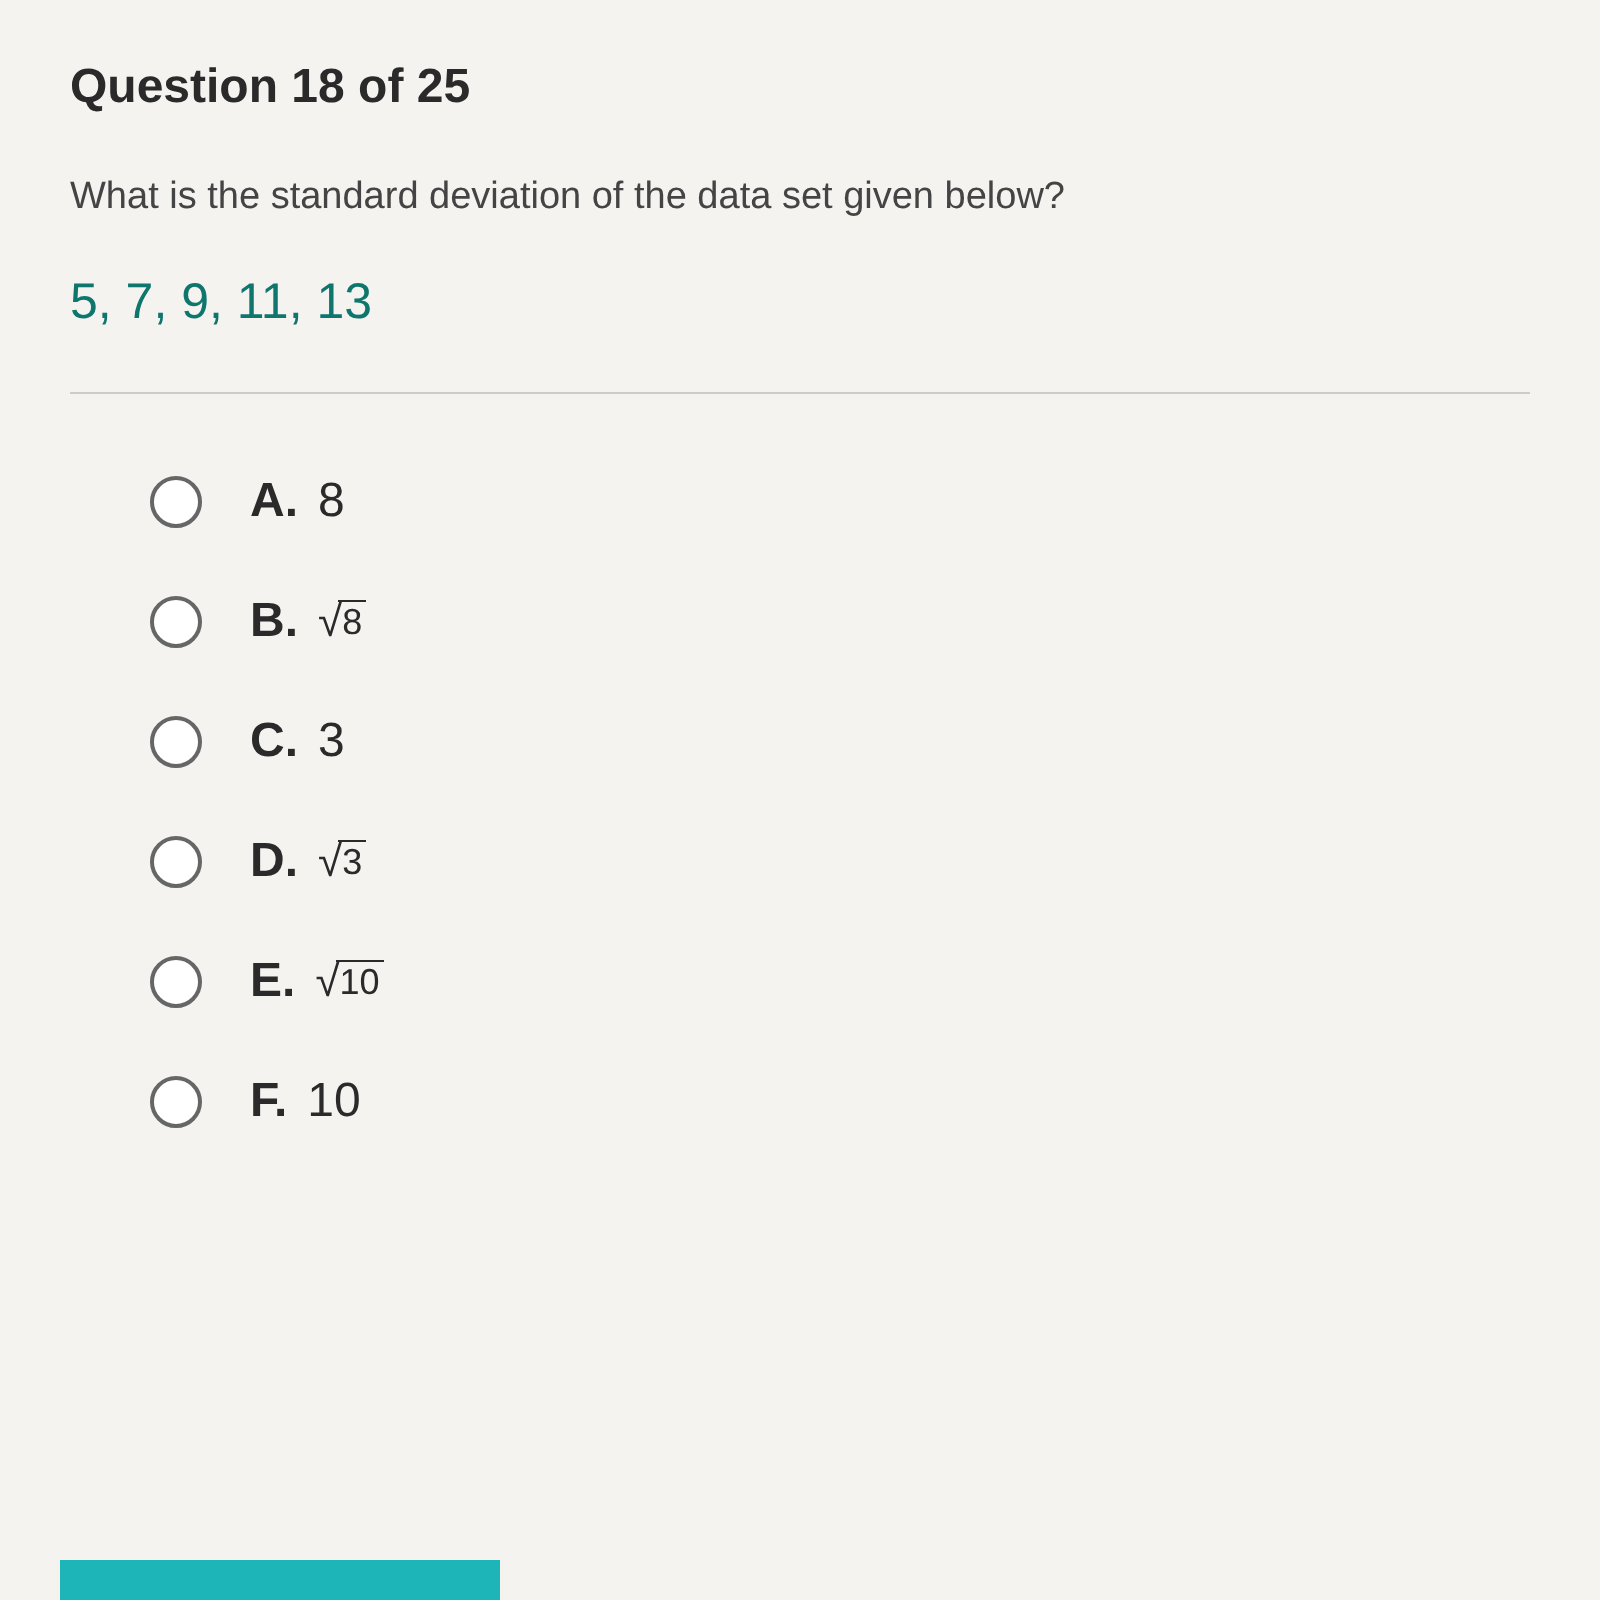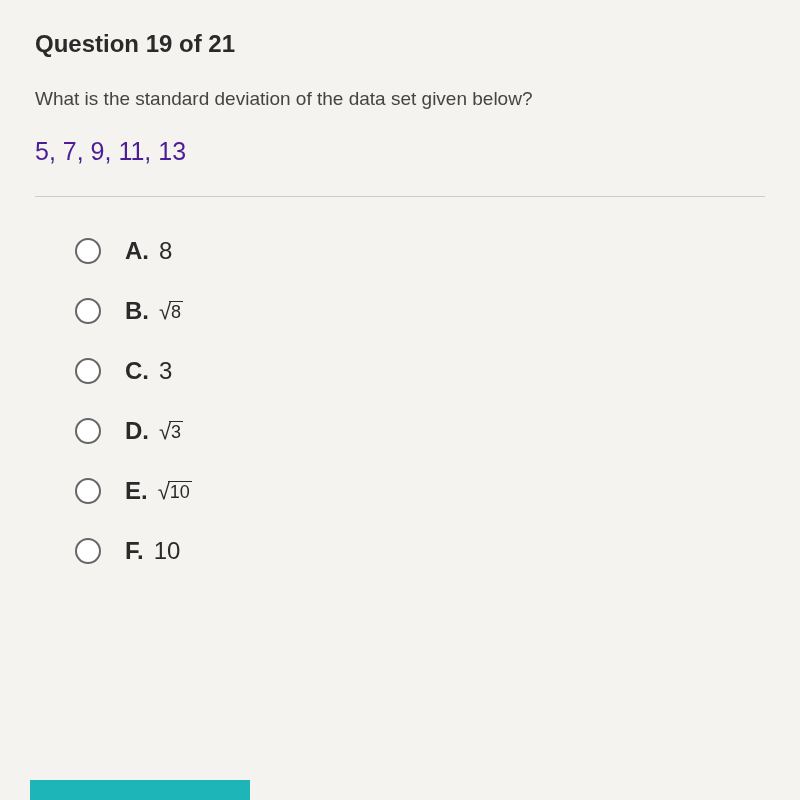--- a/index.html
+++ b/index.html
@@ -22,21 +22,21 @@
       margin-bottom: 28px;
     }
     .question-text {
       font-size: 19px;
       color: #444;
       margin-bottom: 24px;
       line-height: 1.4;
     }
     .data-set {
       font-size: 25px;
-      color: #4c1d95;
+      color: #0f766e;
       margin-bottom: 30px;
     }
     .divider {
       border: none;
       border-top: 1px solid #ccc;
       margin-bottom: 40px;
     }
     .options {
       padding-left: 40px;
     }
@@ -85,21 +85,21 @@
       bottom: 0;
       left: 30px;
       width: 220px;
       height: 20px;
       background: #1db5b8;
     }
   </style>
 </head>
 <body>
 
-<div class="question-header">Question 19 of 21</div>
+<div class="question-header">Question 18 of 25</div>
 
 <div class="question-text">What is the standard deviation of the data set given below?</div>
 
 <div class="data-set">5, 7, 9, 11, 13</div>
 
 <hr class="divider">
 
 <div class="options">
 
   <div class="option">

